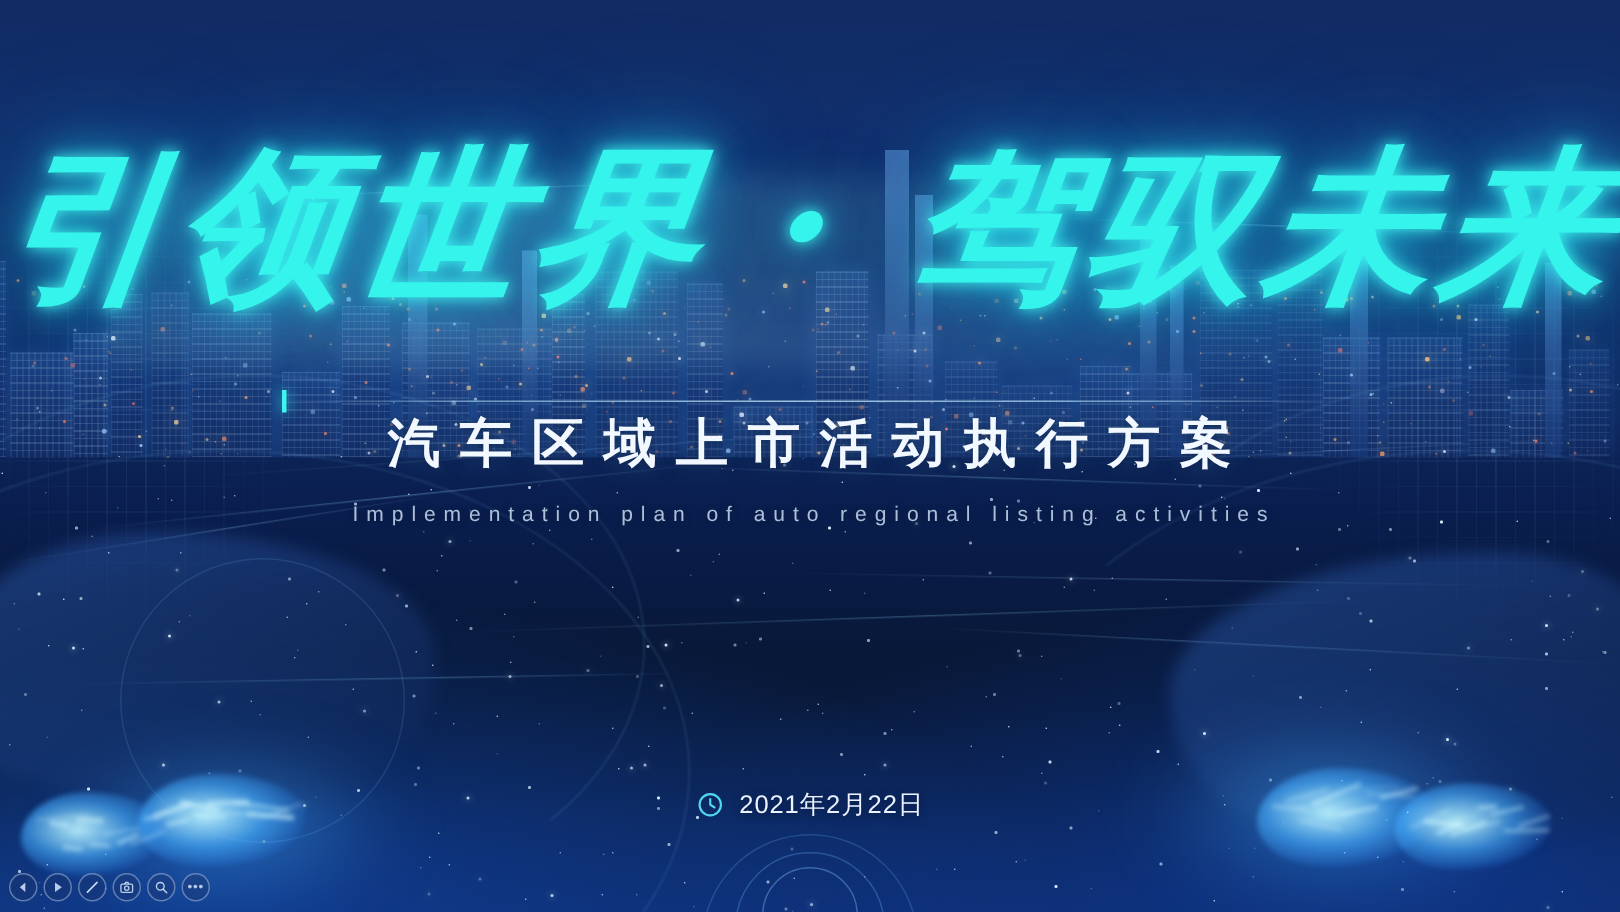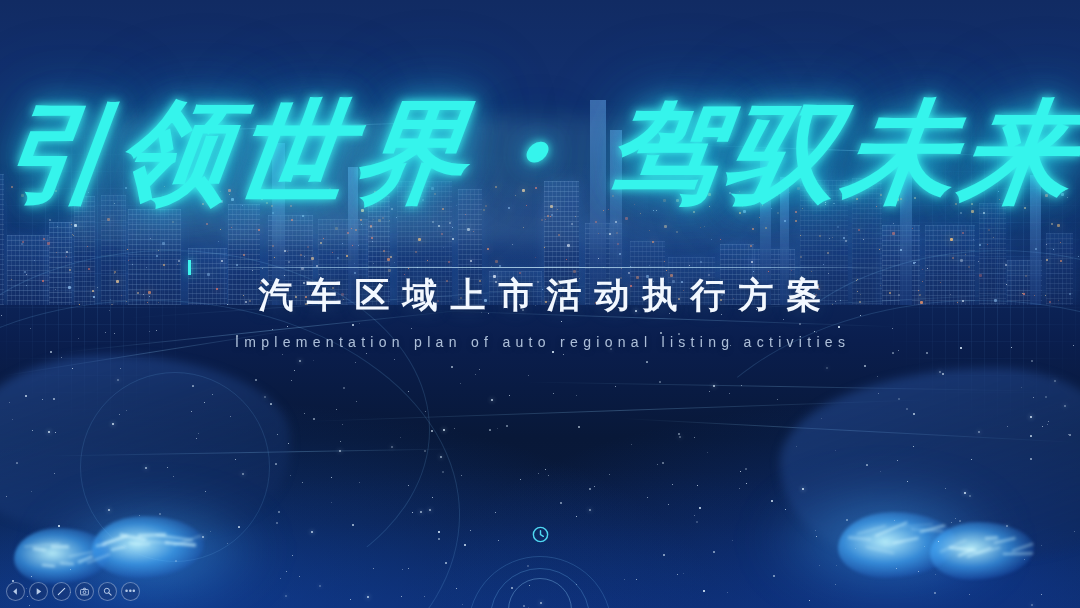--- a/index.html
+++ b/index.html
@@ -1044,20 +1044,21 @@
   <div id="divider-cap"></div>
   <div id="sub-cn">汽车区域上市活动执行方案</div>
   <div id="sub-en">Implementation plan of auto regional listing activities</div>
 
   <div id="footer">
     <div class="meta">
       <svg class="ic" viewBox="0 0 24 24">
         <circle cx="12" cy="12" r="9" fill="none" stroke="#4fd8f2" stroke-width="1.8"></circle>
         <path d="M12 7.2 V12 L15.6 14.3" fill="none" stroke="#4fd8f2" stroke-width="1.8" stroke-linecap="round"></path>
       </svg>
+      <span class="meta-txt">2021年2月22日</span>
     </div>
   </div>
 
   <div id="toolbar">
 
     <div class="tb">
       <svg viewBox="0 0 24 24">
         <path d="M15 5 L7 12 L15 19 Z" fill="rgba(214,230,252,.85)"></path>
       </svg>
     </div>

